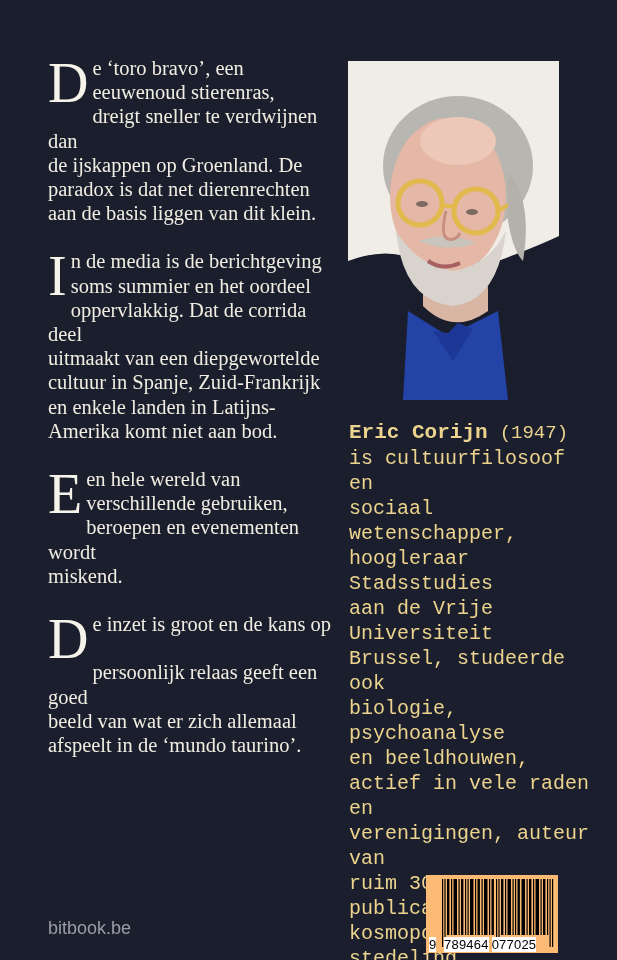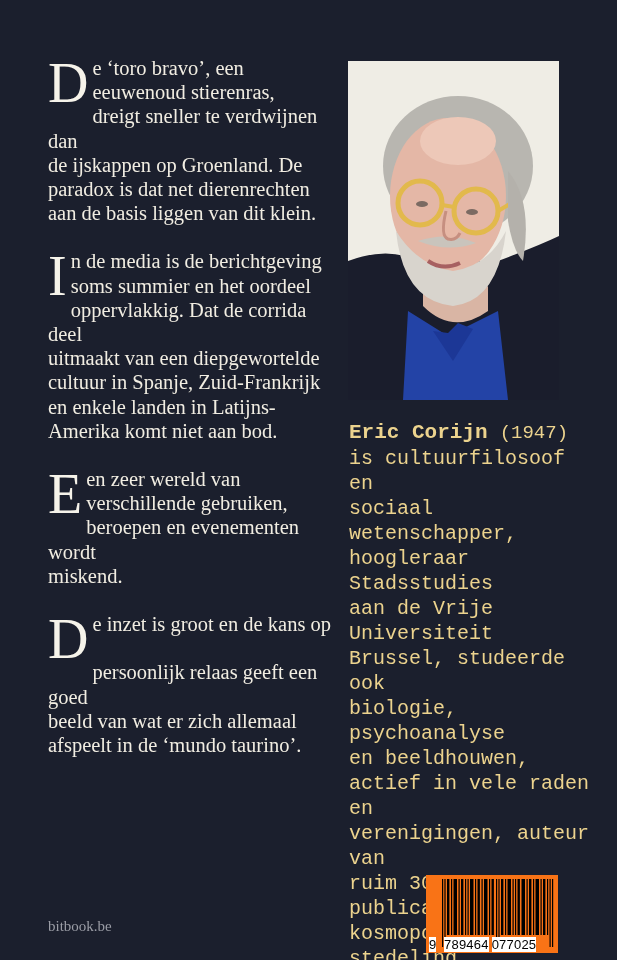--- a/index.html
+++ b/index.html
@@ -64,30 +64,30 @@
       font-size: 21px;
     }
     .bio .year {
       font-size: 19px;
     }
     .publisher {
       position: absolute;
       left: 48px;
       top: 918px;
       color: #9a9ca5;
-      font-family: Liberation Serif, serif;
-      font-size: 15px;
+      font-family: Liberation Sans, sans-serif;
+      font-size: 18px;
     }
     .barcode {
       position: absolute;
       left: 426px;
       top: 875px;
       width: 132px;
       height: 78px;
-      background: #f97316;
+      background: #fdba74;
     }
     .barcode .bars {
       position: absolute;
       left: 16px;
       top: 4px;
       width: 112px;
       height: 68px;
     }
     .barcode .digits {
       position: absolute;
@@ -122,21 +122,21 @@
     <span>n de media is de berichtgeving</span><br>
     <span>soms summier en het oordeel</span><br>
     <span>oppervlakkig. Dat de corrida deel</span><br>
     <span>uitmaakt van een diepgewortelde</span><br>
     <span>cultuur in Spanje, Zuid-Frankrijk</span><br>
     <span>en enkele landen in Latijns-</span><br>
     <span>Amerika komt niet aan bod.</span>
   </p>
   <p class="para">
     <span class="dropcap">E</span>
-    <span>en zeer wereld van</span><br>
+    <span>en hele wereld van</span><br>
     <span>verschillende gebruiken,</span><br>
     <span>beroepen en evenementen wordt</span><br>
     <span>miskend.</span>
   </p>
   <p class="para">
     <span class="dropcap">D</span>
     <span>e inzet is groot en de kans op</span><br>
     <br>
     <span>persoonlijk relaas geeft een goed</span><br>
     <span>beeld van wat er zich allemaal</span><br>

